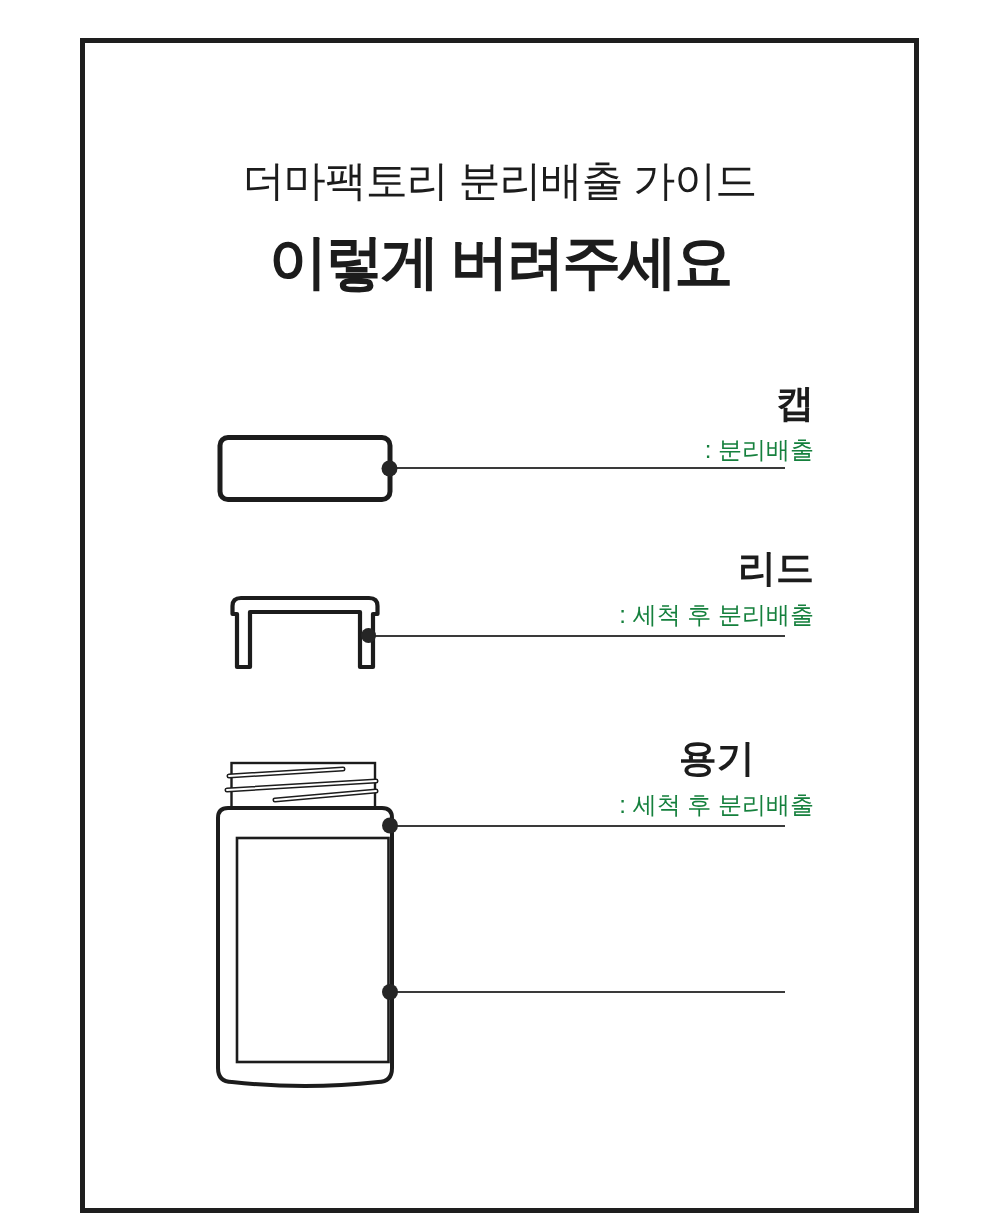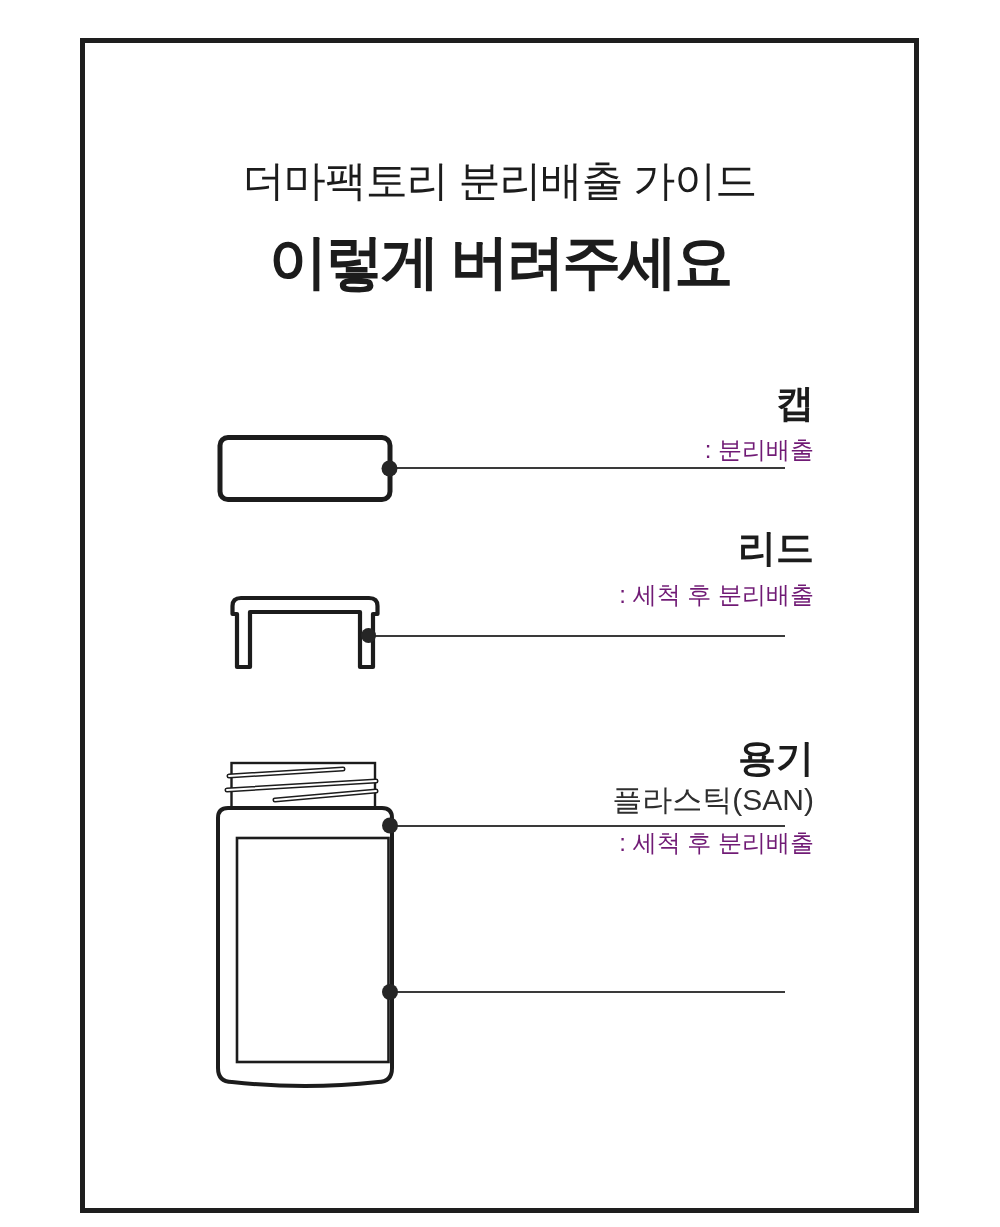--- a/index.html
+++ b/index.html
@@ -16,25 +16,25 @@
               font-size: 42px; line-height: 50px; font-weight: 500; letter-spacing: -1px; }
   .title    { position: absolute; left: 0; top: 216px; width: 100%;
               font-size: 59px; line-height: 92px; font-weight: 800; letter-spacing: -3px; }
 
   .diagram-svg { position: absolute; left: 0; top: 0; width: 1000px; height: 1227px; pointer-events: none; }
 
   .sec { position: absolute; right: 215px; display: flex; flex-direction: column; align-items: flex-end;
          text-align: right; white-space: nowrap; }
   .sec-name     { font-size: 38px; line-height: 42px; font-weight: 700; color: #1c1c1c; }
   .sec-material { font-size: 30px; line-height: 34px; font-weight: 400; color: #2e2e2e; margin-top: 4px; }
-  .sec-note     { font-size: 24px; line-height: 27px; font-weight: 400; color: #701a75; margin-top: 12px; }
+  .sec-note     { font-size: 24px; line-height: 27px; font-weight: 400; color: #15803d; margin-top: 12px; }
 
   .sec-cap       { top: 382px; }
-  .sec-lid       { top: 527px; justify-content: center; }
-  .sec-container { top: 737px; }
+  .sec-lid       { top: 547px; justify-content: center; }
+  .sec-container { top: 737px; align-items: center; }
   .sec-label     { top: 907px; }
 </style>
 </head>
 <body>
 
 <div class="page">
 
   <div class="frame"></div>
 
   <div class="header">
@@ -80,18 +80,17 @@
     <div class="sec-note">: 분리배출</div>
   </div>
 
   <div class="sec sec-lid">
     <div class="sec-name">리드</div>
     <div class="sec-note">: 세척 후 분리배출</div>
   </div>
 
   <div class="sec sec-container">
     <div class="sec-name">용기</div>
-    <div class="sec-material">플라스틱(SAN)</div>
     <div class="sec-note">: 세척 후 분리배출</div>
   </div>
 
 
 </div>
 
 </body></html>

